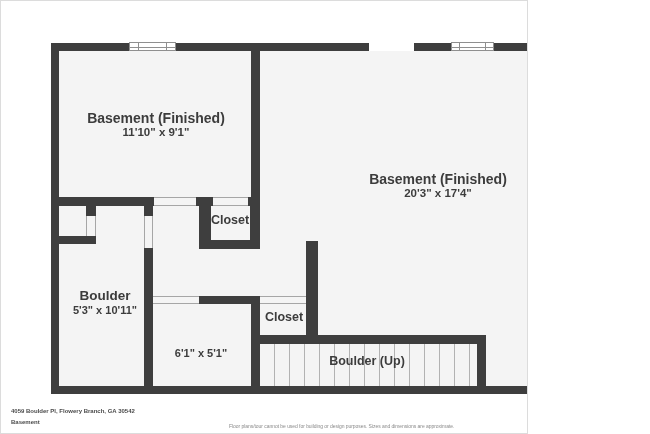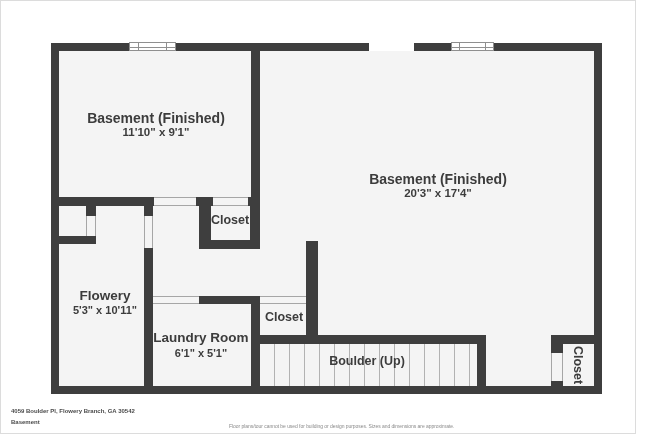--- a/index.html
+++ b/index.html
@@ -1,17 +1,17 @@
 <!DOCTYPE html>
 <html><head>
 <meta charset="utf-8">
 <style>
   html,body{margin:0;padding:0;background:#fff;}
   .canvas{
-    position:relative;width:636px;height:434px;background:#ffffff;
+    position:relative;width:528px;height:434px;background:#ffffff;
     box-sizing:border-box;border:1px solid #dcdcdc;overflow:hidden;
     font-family:"Liberation Sans", sans-serif;
   }
   .floor{position:absolute;background:#f4f4f4;}
   .wall{position:absolute;background:#3e3e3e;}
   
   .gap-h{position:absolute;background:#f4f4f4;border-top:1px solid #a6a6a6;border-bottom:1px solid #a6a6a6;box-sizing:border-box;}
   .gap-v{position:absolute;background:#f4f4f4;border-left:1px solid #a6a6a6;border-right:1px solid #a6a6a6;box-sizing:border-box;}
   .win{position:absolute;background:#ffffff;border:1px solid #8f8f8f;box-sizing:border-box;}
   .win .mid{position:absolute;left:0;right:0;top:50%;height:1px;background:#8f8f8f;}
@@ -95,24 +95,23 @@
   <div class="wall" style="left:550px;top:380px;width:12px;height:7px;"></div>
 
   <div class="lbl room-title" style="left:155px;top:117px;">Basement (Finished)</div>
   <div class="lbl room-dims" style="left:155px;top:131px;">11'10" x 9'1"</div>
 
   <div class="lbl room-title" style="left:437px;top:178px;">Basement (Finished)</div>
   <div class="lbl room-dims" style="left:437px;top:192px;">20'3" x 17'4"</div>
 
   <div class="lbl closet-lbl" style="left:229px;top:219px;">Closet</div>
 
-  <div class="lbl small-room" style="left:104px;top:294px;">Flowery</div>
+  <div class="lbl small-room" style="left:104px;top:294px;">Boulder</div>
   <div class="lbl room-dims" style="left:104px;top:309px;font-size:11px;">5'3" x 10'11"</div>
 
-  <div class="lbl small-room" style="left:200px;top:336px;">Laundry Room</div>
   <div class="lbl room-dims" style="left:200px;top:352px;font-size:11px;">6'1" x 5'1"</div>
 
   <div class="lbl closet-lbl" style="left:283px;top:316px;">Closet</div>
 
   <div class="lbl closet-lbl" style="left:366px;top:360px;">Boulder (Up)</div>
 
   <div class="lbl closet-lbl rot" style="left:577px;top:364px;">Closet</div>
 
   <div class="footer-line" style="left:10px;top:407px;">4059 Boulder Pl, Flowery Branch, GA 30542</div>
   <div class="footer-line" style="left:10px;top:418px;">Basement</div>

